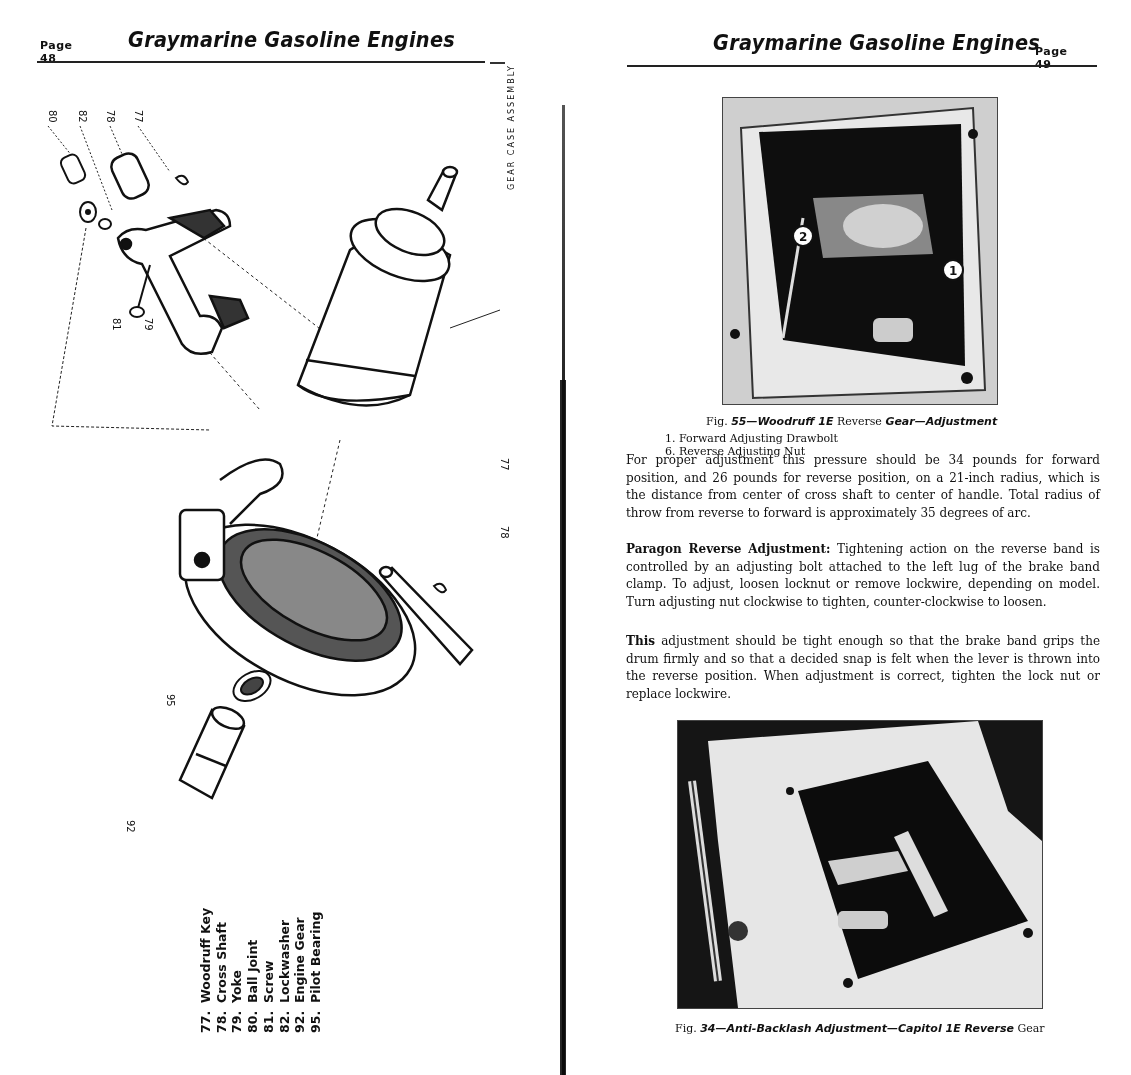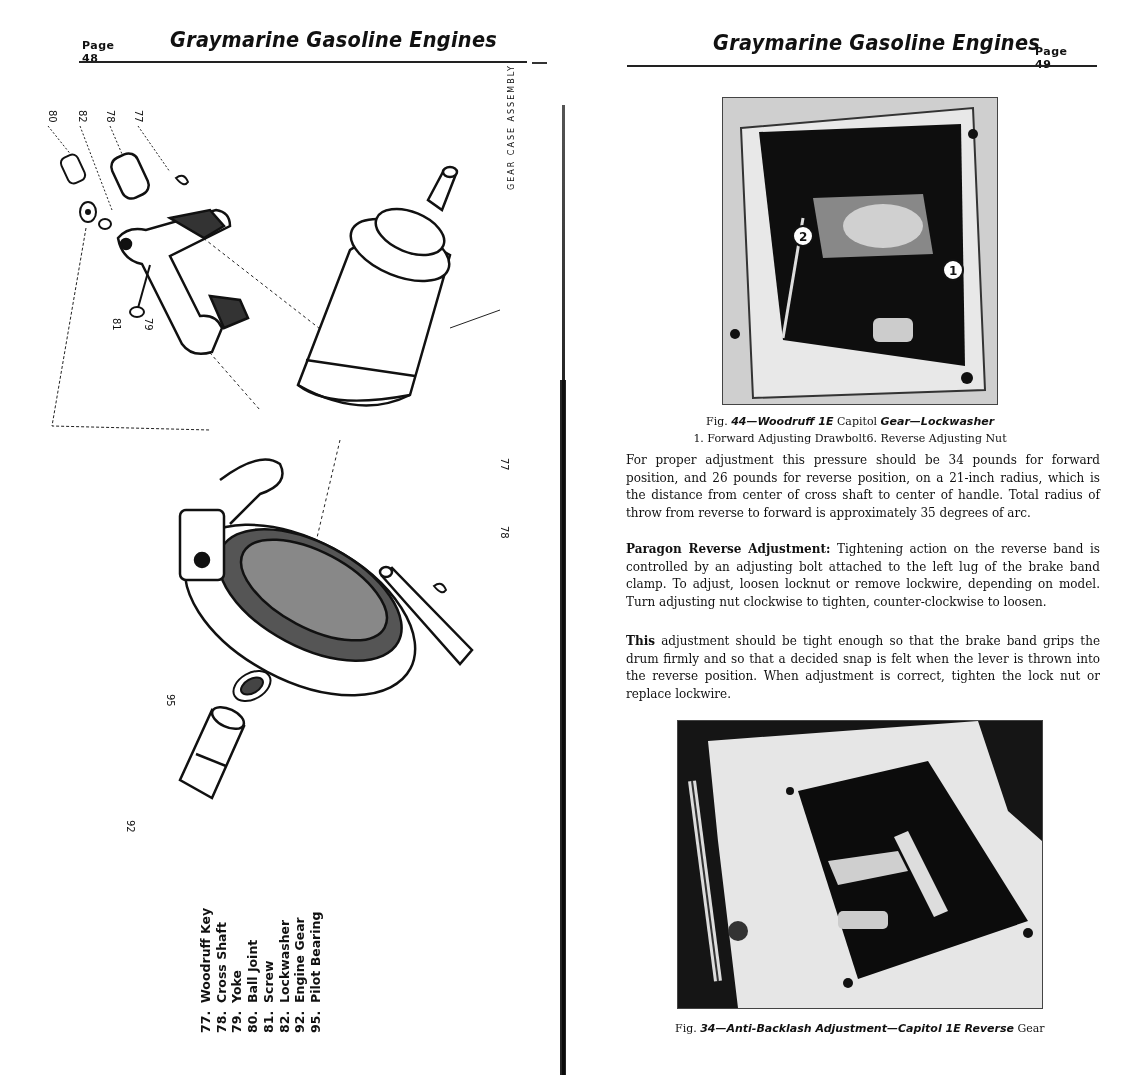--- a/index.html
+++ b/index.html
@@ -1,18 +1,18 @@
 <!DOCTYPE html>
 <html><head>
   <meta charset="utf-8">
   <style>
     html, body { margin: 0; padding: 0; background: #ffffff; }
     body { width: 1131px; height: 1075px; position: relative; overflow: hidden; font-family: "DejaVu Serif", serif; color: #111; }
     .page { position: absolute; top: 0; height: 1075px; }
-    .page-left { left: 0; width: 555px; padding-left: 42px; }
+    .page-left { left: 0; width: 555px; }
     .page-right { left: 570px; width: 561px; }
 
     
     .hdr { position: absolute; top: 28px; height: 40px; }
     .hdr .pg { position: absolute; font-family: "DejaVu Sans", sans-serif; font-weight: bold; font-size: 11px; letter-spacing: 0.5px; }
     .hdr .ttl { position: absolute; font-family: "DejaVu Sans", sans-serif; font-style: italic; font-weight: bold; font-size: 21px; letter-spacing: 0.3px; transform: scaleX(0.92); transform-origin: left center; white-space: nowrap; }
     .hdr .rule { position: absolute; height: 2px; background: #222; }
     .hdr-left .pg { left: 40px; top: 11px; }
     .hdr-left .ttl { left: 128px; top: 0px; }
     .hdr-left .rule { left: 37px; top: 33px; width: 448px; }
@@ -34,21 +34,21 @@
     .legend { position: absolute; left: 198px; top: 1033px; width: 145px; height: 140px; transform: rotate(-90deg); transform-origin: left top; }
     .legend-item { font-family: "DejaVu Sans", sans-serif; font-weight: bold; font-size: 12.5px; line-height: 15.7px; white-space: nowrap; }
     .legend-item .num { display: inline-block; width: 30px; }
 
     
     .photo { position: absolute; background: #1a1a1a; border: 1px solid #444; overflow: hidden; }
     .photo1 { left: 152px; top: 97px; width: 274px; height: 306px; }
     .photo2 { left: 107px; top: 720px; width: 364px; height: 287px; }
     .caption { position: absolute; font-size: 11px; white-space: nowrap; }
     .cap1 { left: 136px; top: 415px; }
-    .cap1b { left: 95px; top: 432px; width: 370px; display: flex; justify-content: center; }
+    .cap1b { left: 95px; top: 432px; width: 370px; display: flex; justify-content: flex-end; flex-direction: column; }
     .cap2 { left: 105px; top: 1022px; text-align: center; }
     .cap .b-it { font-family: "DejaVu Sans", sans-serif; font-style: italic; font-weight: bold; }
     .body-text { position: absolute; left: 56px; width: 474px; font-size: 12px; line-height: 17.6px; text-align: justify; }
     .p1 { top: 452px; }
     .p2 { top: 541px; }
     .p3 { top: 633px; }
     .body-text .lead { font-weight: bold; }
   </style>
 </head>
 <body>
@@ -184,21 +184,21 @@
       <circle cx="80" cy="138" r="10" fill="#fff" stroke="#111" stroke-width="2"></circle>
       <text x="76" y="143" font-family="DejaVu Sans, sans-serif" font-size="12" font-weight="bold" fill="#111">2</text>
       <circle cx="230" cy="172" r="10" fill="#fff" stroke="#111" stroke-width="2"></circle>
       <text x="226" y="177" font-family="DejaVu Sans, sans-serif" font-size="12" font-weight="bold" fill="#111">1</text>
       <circle cx="12" cy="236" r="5" fill="#111"></circle>
       <circle cx="244" cy="280" r="6" fill="#111"></circle>
       <circle cx="250" cy="36" r="5" fill="#111"></circle>
     </svg>
   </div>
   <div class="caption cap cap1">
-    <span>Fig. </span><span class="b-it">44</span><span class="b-it">—Woodruff 1E</span><span> Capitol </span><span class="b-it">Gear—Lockwasher</span>
+    <span>Fig. </span><span class="b-it">55</span><span class="b-it">—Woodruff 1E</span><span> Reverse </span><span class="b-it">Gear—Adjustment</span>
   </div>
   <div class="caption cap cap1b">
     <span>1. Forward Adjusting Drawbolt</span>
     <span>6. Reverse Adjusting Nut</span>
   </div>
 
   <p class="body-text p1" style="margin:0">
     <span>For proper adjustment this pressure should be 34 pounds for forward position, and 26 pounds for reverse position, on a 21-inch radius, which is the distance from center of cross shaft to center of handle. Total radius of throw from reverse to forward is approximately 35 degrees of arc.</span>
   </p>
   <p class="body-text p2" style="margin:0">

